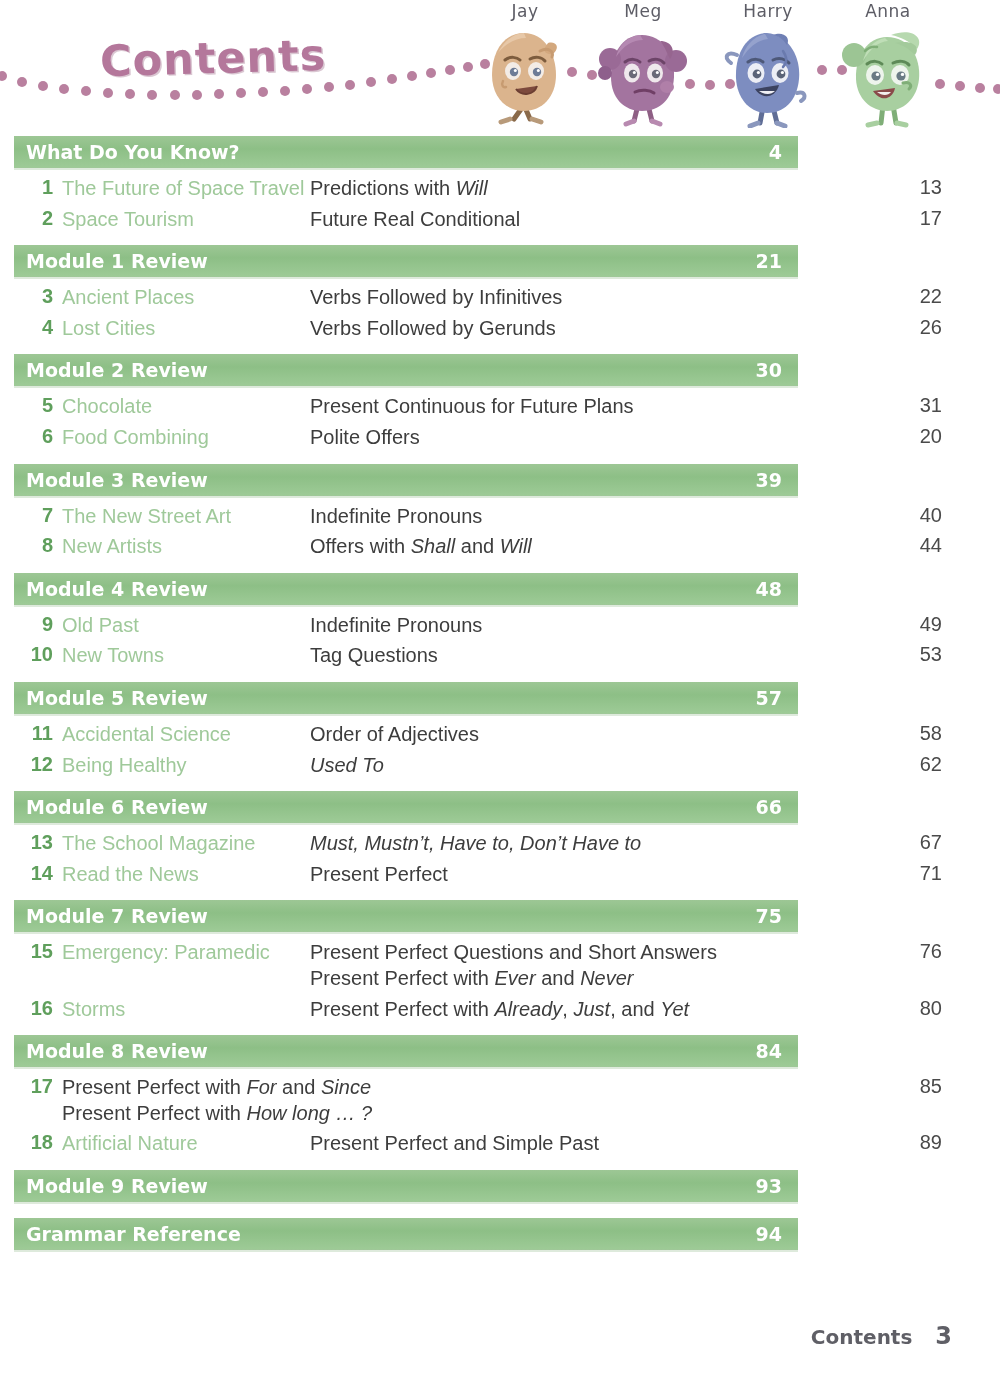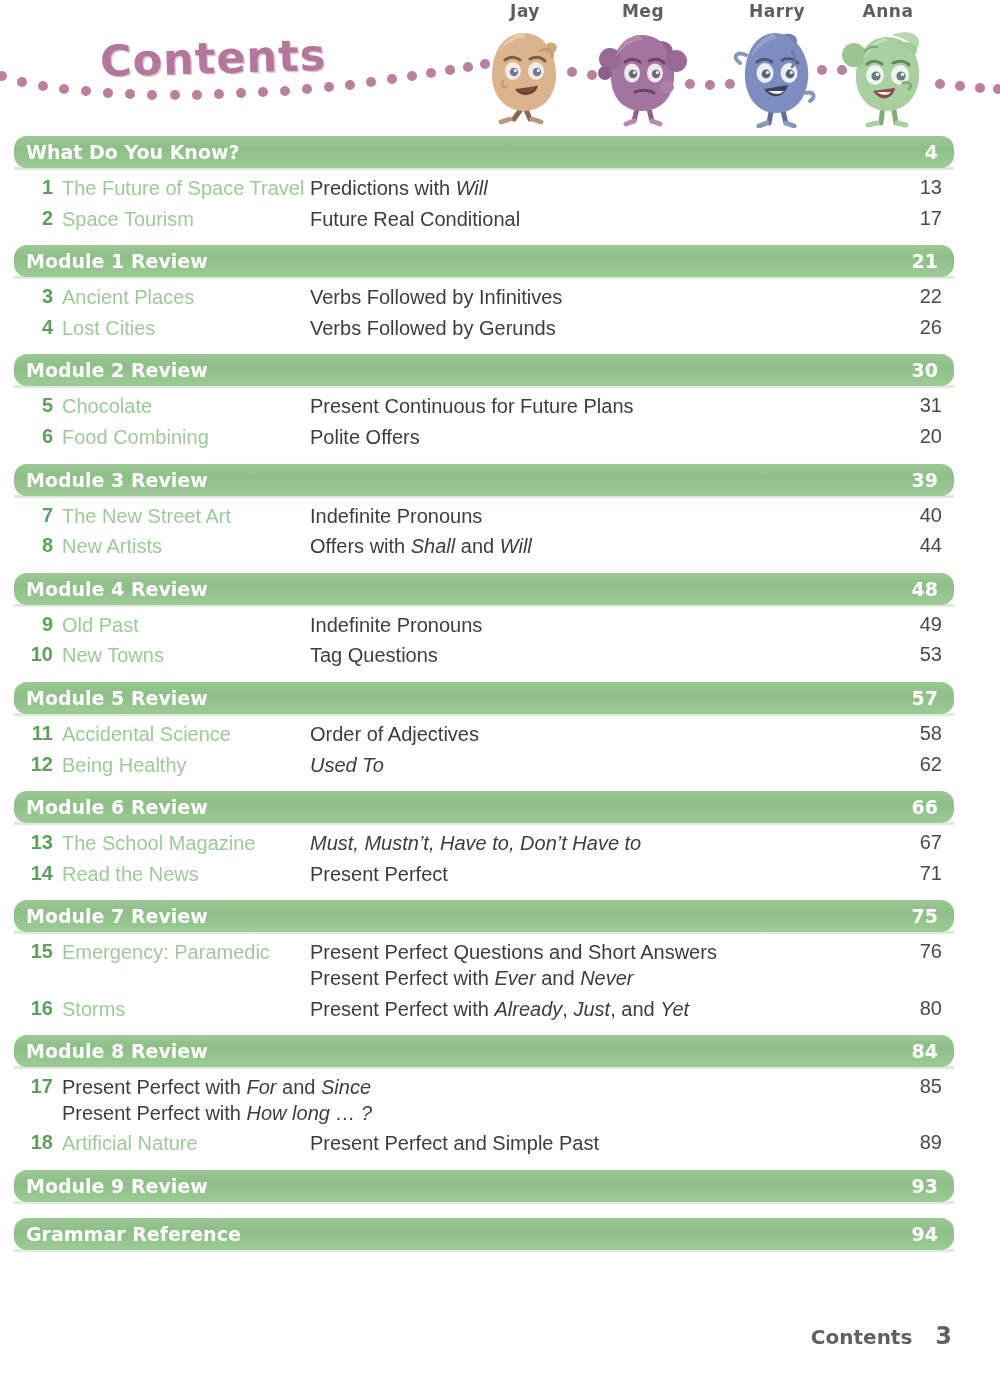--- a/index.html
+++ b/index.html
@@ -25,32 +25,32 @@
     text-shadow:1.5px 1.5px 0 rgba(150,95,125,.35);
     transform:rotate(-1.6deg);
   }
 
   
   .chars{ position:absolute; left:470px; top:0; width:530px; height:128px; }
   .char{ position:absolute; width:110px; height:128px; }
   .char-name{
     position:absolute; top:1px; left:0; width:110px; text-align:center;
     font-family:"DejaVu Sans", sans-serif;
-    font-weight:bold; font-size:17px; color:#5d5d66;
+    font-weight:normal; font-size:17px; color:#5d5d66;
     letter-spacing:.5px;
   }
   .blob-wrap{ position:absolute; top:21px; left:0; width:110px; height:107px; }
 
   
   .toc{ position:absolute; left:0; top:136px; width:1000px; }
 
   .bar{
-    position:relative; height:32px; width:940px; margin-left:14px;
+    position:relative; height:32px; width:784px; margin-left:14px;
     background:linear-gradient(180deg,#9dc795 0%,#8dbf86 40%,#9ecb97 100%);
-    display:flex; align-items:center;border-radius:13px;
+    display:flex; align-items:center;
   }
   .bar::after{
     content:""; position:absolute; left:0; right:0; bottom:-2px; height:3px;
     background:rgba(160,195,155,.35);
   }
   .bar-label{
     font-family:"DejaVu Sans", sans-serif;
     font-weight:bold; font-size:19px; color:#ffffff;
     padding-left:12px; letter-spacing:0px;
   }
@@ -203,21 +203,21 @@
               <circle cx="69.3" cy="51.6" r="1.5" fill="#fff"></circle>
             <path d="M37 41 C 42 37 49 38 52 41" stroke="#6d4468" stroke-width="3" fill="none" stroke-linecap="round"></path>
             <path d="M61 40 C 66 37 73 38 76 42" stroke="#6d4468" stroke-width="3" fill="none" stroke-linecap="round"></path>
             <path d="M47 71 C 53 68 62 69 66 72" stroke="#703f66" stroke-width="3" fill="none" stroke-linecap="round"></path>
             <ellipse cx="79" cy="66" rx="7" ry="6" fill="#b07fa8"></ellipse>
           </g>
         </svg>
       </div>
     </div>
 
-    <div class="char" style="left:252px;">
+    <div class="char" style="left:243px;">
       <div class="char-name">Harry</div>
       <div class="blob-wrap">
         <svg viewBox="0 0 110 107" width="110" height="107" aria-hidden="true">
           <g>
             <path d="M50 86 l-3 16 M60 86 l4 16" stroke="#5f6d96" stroke-width="5" fill="none" stroke-linecap="round"></path>
             <path d="M45 102 l-8 3 M64 102 l8 3" stroke="#8a97bd" stroke-width="5" fill="none" stroke-linecap="round"></path>
             <path d="M54 12 C 76 14 88 36 86 58 C 84 80 71 92 54 92 C 37 92 24 78 23 57 C 22 32 34 12 54 12 Z" fill="#7d8dc0"></path>
             <path d="M52 13 C 41 15 32 25 29 37 C 37 25 45 19 55 18 Z" fill="#95a2cd"></path>
             <path d="M60 14 C 70 10 78 16 74 24 C 70 18 66 15 60 14 Z" fill="#6f7fb4"></path>
             <path d="M24 34 C 14 30 10 36 18 42" stroke="#8a97bd" stroke-width="4" fill="none" stroke-linecap="round"></path>

